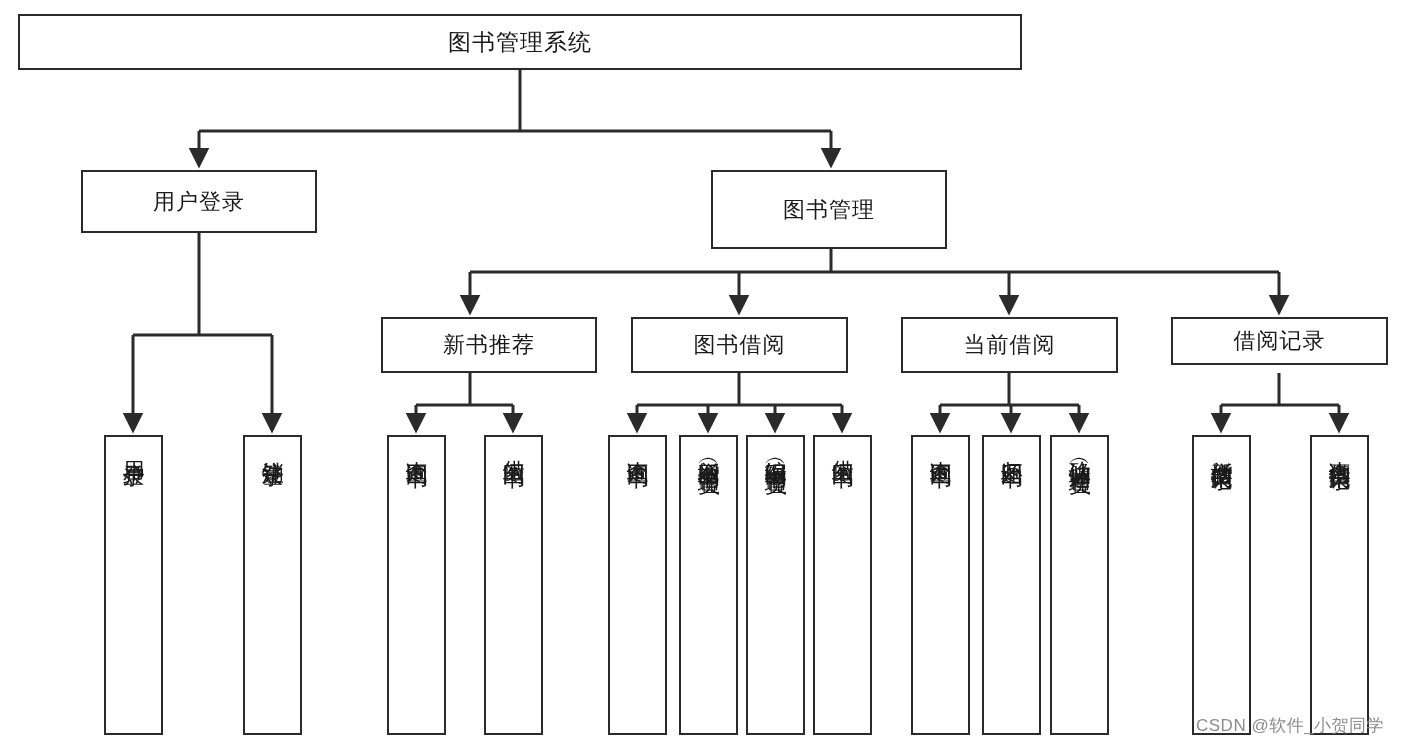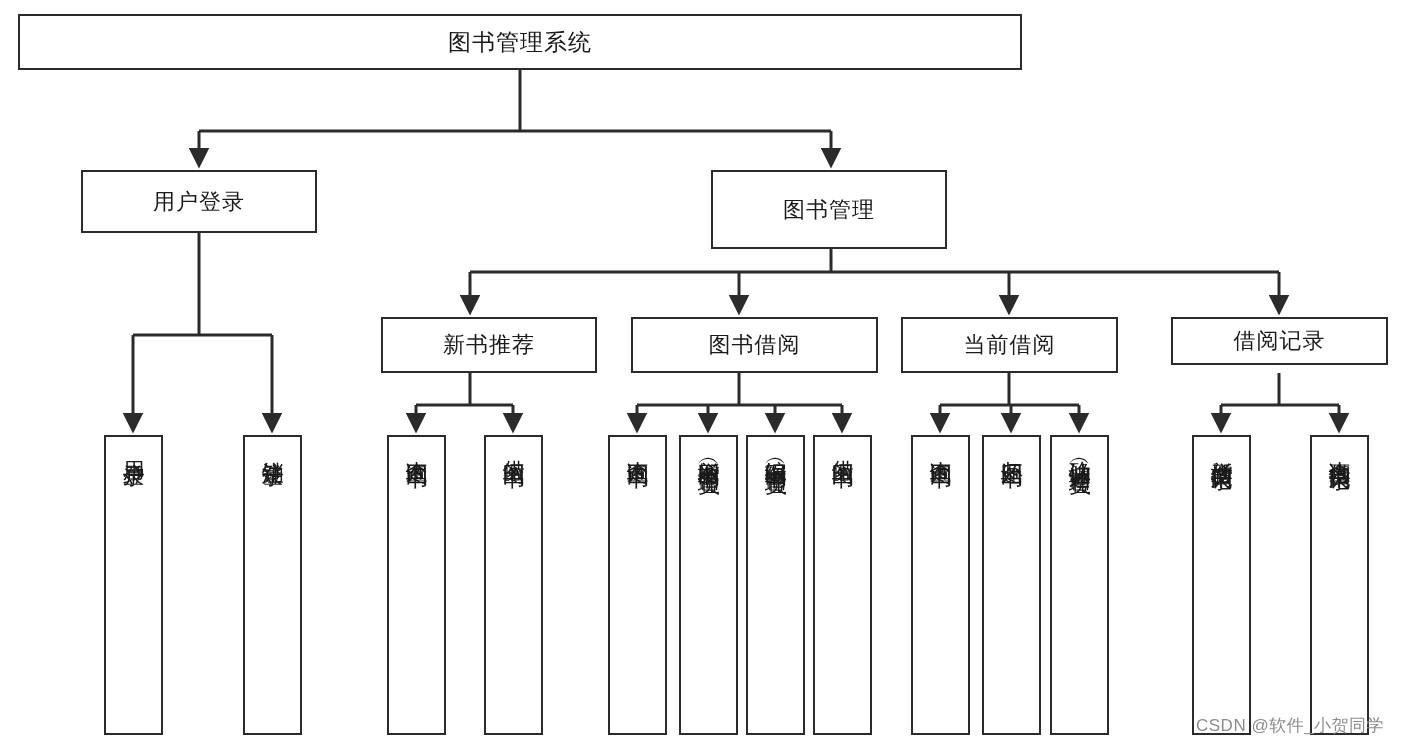--- a/index.html
+++ b/index.html
@@ -124,21 +124,21 @@
   <div class="node node-h" style="left:81px; top:170px; width:236px; height:63px;">
     <span>用户登录</span>
   </div>
   <div class="node node-h" style="left:711px; top:170px; width:236px; height:79px;">
     <span>图书管理</span>
   </div>
 
   <div class="node node-h" style="left:362px; top:317px; width:216px; height:56px;margin-left:19px;">
     <span>新书推荐</span>
   </div>
-  <div class="node node-h" style="left:631px; top:317px; width:247px; height:56px;">
+  <div class="node node-h" style="left:631px; top:317px; width:217px; height:56px;">
     <span>图书借阅</span>
   </div>
   <div class="node node-h" style="left:901px; top:317px; width:217px; height:56px;">
     <span>当前借阅</span>
   </div>
   <div class="node node-h" style="left:1171px; top:317px; width:217px; height:48px;">
     <span>借阅记录</span>
   </div>
 
   <div class="node node-v" style="left:104px; top:435px; width:59px; height:300px;">

